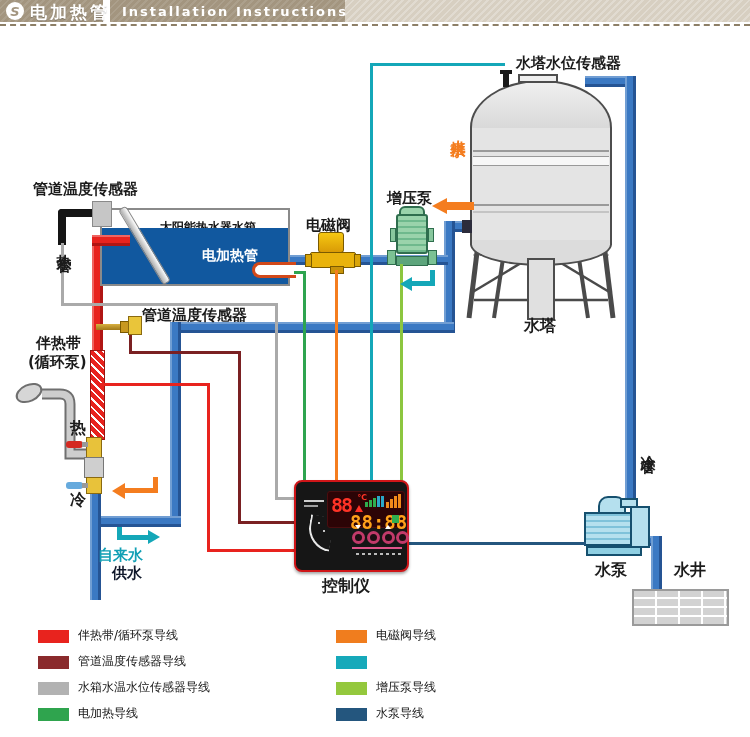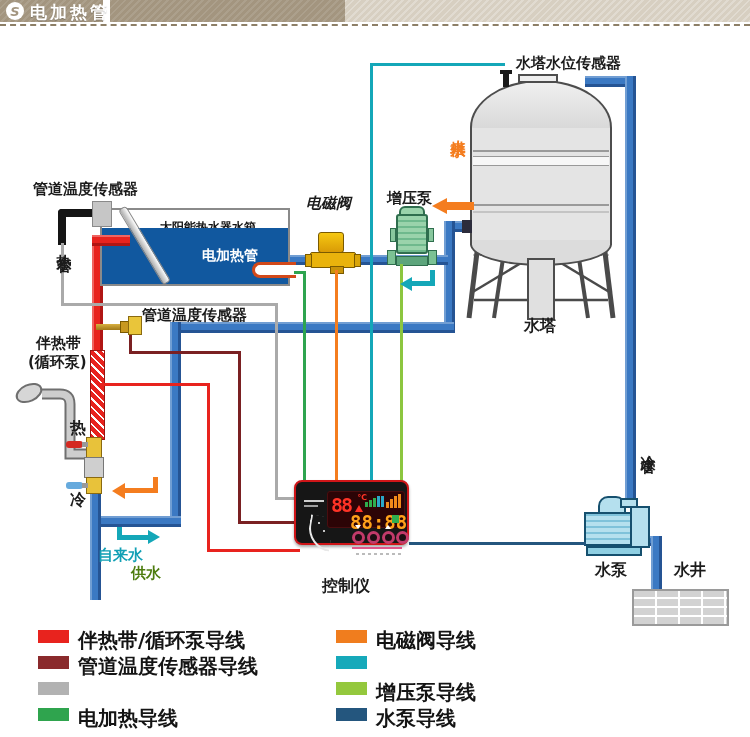--- a/index.html
+++ b/index.html
@@ -19,37 +19,38 @@
   .rpipe-v{background:#e8231e;box-shadow:inset 2px 0 0 rgba(255,255,255,.3),inset -3px 0 0 rgba(120,10,10,.5);z-index:12;}
   .hatch{background:repeating-linear-gradient(45deg,#e8231e 0 4px,#ffffff 4px 6px);border:1px solid #9a1410;z-index:12;}
   
   .wire{z-index:30;}
   
   .lbl{position:absolute;font-weight:bold;font-size:15px;color:#1b1b1b;white-space:nowrap;z-index:40;}
   .vlbl{writing-mode:vertical-rl;text-orientation:upright;letter-spacing:2px;}
   .tri{width:0;height:0;position:absolute;z-index:40;}
   
   .leg-sw{position:absolute;width:31px;height:13px;z-index:40;}
-  .leg-tx{position:absolute;font-weight:bold;font-size:20px;color:#141414;white-space:nowrap;z-index:40;}
+  .leg-tx{position:absolute;font-weight:normal;font-size:12px;color:#141414;white-space:nowrap;z-index:40;}
   
   .eq{position:absolute;z-index:20;}
   .seg7{font-family:"DejaVu Sans Mono","Liberation Mono",monospace;font-weight:bold;}
 </style>
 </head>
 <body>
 
 <div class="stage">
 
   <div class="abs hdr-dark" style="left:0;top:0;width:103px;height:22px;"></div>
   <div class="abs" style="left:103px;top:0;width:7px;height:22px;background:#fff;"></div>
   <div class="abs hdr-dark" style="left:110px;top:0;width:235px;height:22px;"></div>
   <div class="abs hdr-light" style="left:345px;top:0;width:405px;height:22px;"></div>
   <div class="abs" style="left:6px;top:2px;width:18px;height:18px;border-radius:50%;background:#fff;z-index:5;
        display:flex;align-items:center;justify-content:center;color:#a3957f;font-weight:bold;font-size:13px;font-style:italic;">S</div>
   <div class="abs hdr-cn" style="left:30px;top:1px;z-index:5;">电加热管</div>
+  <div class="abs hdr-en" style="left:122px;top:4px;z-index:5;">Installation Instructions</div>
   <div class="abs dash-sep" style="left:0;top:24px;width:750px;height:0;"></div>
 
   <div class="abs pipe-h" style="left:585px;top:76px;width:51px;height:11px;"></div>
   <div class="abs pipe-v" style="left:625px;top:76px;width:11px;height:430px;"></div>
   <div class="abs pipe-h" style="left:448px;top:221px;width:20px;height:11px;"></div>
   <div class="abs pipe-v" style="left:444px;top:221px;width:11px;height:112px;"></div>
   <div class="abs pipe-h" style="left:288px;top:255px;width:160px;height:10px;"></div>
   <div class="abs pipe-h" style="left:172px;top:322px;width:282px;height:11px;"></div>
   <div class="abs pipe-v" style="left:170px;top:322px;width:11px;height:205px;"></div>
   <div class="abs pipe-h" style="left:90px;top:516px;width:91px;height:11px;"></div>
@@ -187,21 +188,21 @@
   <div class="tri" style="left:400px;top:277px;border-top:7px solid transparent;border-bottom:7px solid transparent;border-right:12px solid #14a7b8;"></div>
 
   <div class="abs" style="left:153px;top:477px;width:5px;height:14px;background:#f47d1f;z-index:40;"></div>
   <div class="abs" style="left:125px;top:488px;width:33px;height:5px;background:#f47d1f;z-index:40;"></div>
   <div class="tri" style="left:112px;top:483px;border-top:8px solid transparent;border-bottom:8px solid transparent;border-right:13px solid #f47d1f;"></div>
 
   <div class="abs" style="left:117px;top:527px;width:5px;height:13px;background:#14a7b8;z-index:40;"></div>
   <div class="abs" style="left:119px;top:535px;width:30px;height:5px;background:#14a7b8;z-index:40;"></div>
   <div class="tri" style="left:148px;top:530px;border-top:7px solid transparent;border-bottom:7px solid transparent;border-left:12px solid #14a7b8;"></div>
 
-  <div class="eq" style="left:294px;top:480px;width:115px;height:65px;background:#161616;border:2px solid #cf1518;border-radius:8px;
+  <div class="eq" style="left:294px;top:480px;width:115px;height:92px;background:#161616;border:2px solid #cf1518;border-radius:8px;
        box-sizing:border-box;z-index:50;box-shadow:0 2px 3px rgba(0,0,0,.35);">
 
     <div style="position:absolute;left:31px;top:9px;width:76px;height:35px;background:#2c0406;border:1px solid #4a0d0f;border-radius:3px;">
       <div class="seg7" style="position:absolute;left:3px;top:1px;font-size:20px;color:#ff3326;letter-spacing:-2px;">88</div>
       <div style="position:absolute;left:29px;top:1px;font-size:8px;color:#ff3326;font-weight:bold;">℃</div>
       <div style="position:absolute;left:27px;top:13px;width:0;height:0;border-left:4px solid transparent;border-right:4px solid transparent;
            border-bottom:7px solid #ff3326;"></div>
       <div style="position:absolute;left:37px;top:4px;display:flex;align-items:flex-end;gap:1px;">
         <span style="width:3px;height:5px;background:#2fae4e;display:inline-block;"></span>
         <span style="width:3px;height:7px;background:#2fae4e;display:inline-block;"></span>
@@ -237,40 +238,41 @@
 
     <div style="position:absolute;left:56px;top:65px;width:50px;height:2px;background:#e0558a;"></div>
     <div style="position:absolute;left:60px;top:71px;width:46px;height:2px;
          background:repeating-linear-gradient(90deg,#bbb 0 3px,rgba(0,0,0,0) 3px 6px);"></div>
   </div>
 
   <div class="lbl" style="left:516px;top:54px;">水塔水位传感器</div>
   <div class="lbl" style="left:33px;top:180px;">管道温度传感器</div>
   <div class="lbl vlbl" style="left:54px;top:242px;font-size:15px;">热水管</div>
   <div class="lbl" style="left:142px;top:306px;">管道温度传感器</div>
-  <div class="lbl" style="left:306px;top:194px;font-style:italic;">电磁阀</div>
+  <div class="lbl" style="left:306px;top:216px;">电磁阀</div>
   <div class="lbl" style="left:387px;top:189px;">增压泵</div>
   <div class="lbl vlbl" style="left:448px;top:128px;color:#f47d1f;letter-spacing:1px;">水塔供水</div>
   <div class="lbl" style="left:36px;top:334px;">伴热带</div>
   <div class="lbl" style="left:28px;top:353px;">(循环泵)</div>
   <div class="lbl" style="left:70px;top:418px;font-size:16px;">热</div>
   <div class="lbl" style="left:70px;top:490px;font-size:16px;">冷</div>
   <div class="lbl" style="left:98px;top:546px;color:#12a0b5;">自来水</div>
-  <div class="lbl" style="left:112px;top:564px;color:#4d7c0f;margin-left:19px;">供水</div>
+  <div class="lbl" style="left:112px;top:564px;color:#0f172a;">供水</div>
   <div class="lbl" style="left:322px;top:576px;font-size:16px;">控制仪</div>
   <div class="lbl" style="left:524px;top:316px;font-size:16px;">水塔</div>
   <div class="lbl vlbl" style="left:638px;top:443px;">冷水管</div>
   <div class="lbl" style="left:595px;top:560px;font-size:16px;">水泵</div>
   <div class="lbl" style="left:674px;top:560px;font-size:16px;">水井</div>
 
   <div class="leg-sw" style="left: 38px; top: 630px; background: rgb(232, 35, 30);"></div>
   <div class="leg-tx" style="left:78px;top:627px;">伴热带/循环泵导线</div>
   <div class="leg-sw" style="left: 38px; top: 656px; background: rgb(138, 42, 44);"></div>
   <div class="leg-tx" style="left:78px;top:653px;">管道温度传感器导线</div>
   <div class="leg-sw" style="left: 38px; top: 682px; background: rgb(178, 178, 178);"></div>
+  <div class="leg-tx" style="left:78px;top:679px;">水箱水温水位传感器导线</div>
   <div class="leg-sw" style="left: 38px; top: 708px; background: rgb(47, 164, 78);"></div>
   <div class="leg-tx" style="left:78px;top:705px;">电加热导线</div>
 
   <div class="leg-sw" style="left: 336px; top: 630px; background: rgb(240, 125, 30);"></div>
   <div class="leg-tx" style="left:376px;top:627px;">电磁阀导线</div>
   <div class="leg-sw" style="left: 336px; top: 656px; background: rgb(22, 169, 186);"></div>
   <div class="leg-sw" style="left: 336px; top: 682px; background: rgb(148, 200, 61);"></div>
   <div class="leg-tx" style="left:376px;top:679px;">增压泵导线</div>
   <div class="leg-sw" style="left: 336px; top: 708px; background: rgb(36, 86, 126);"></div>
   <div class="leg-tx" style="left:376px;top:705px;">水泵导线</div>

